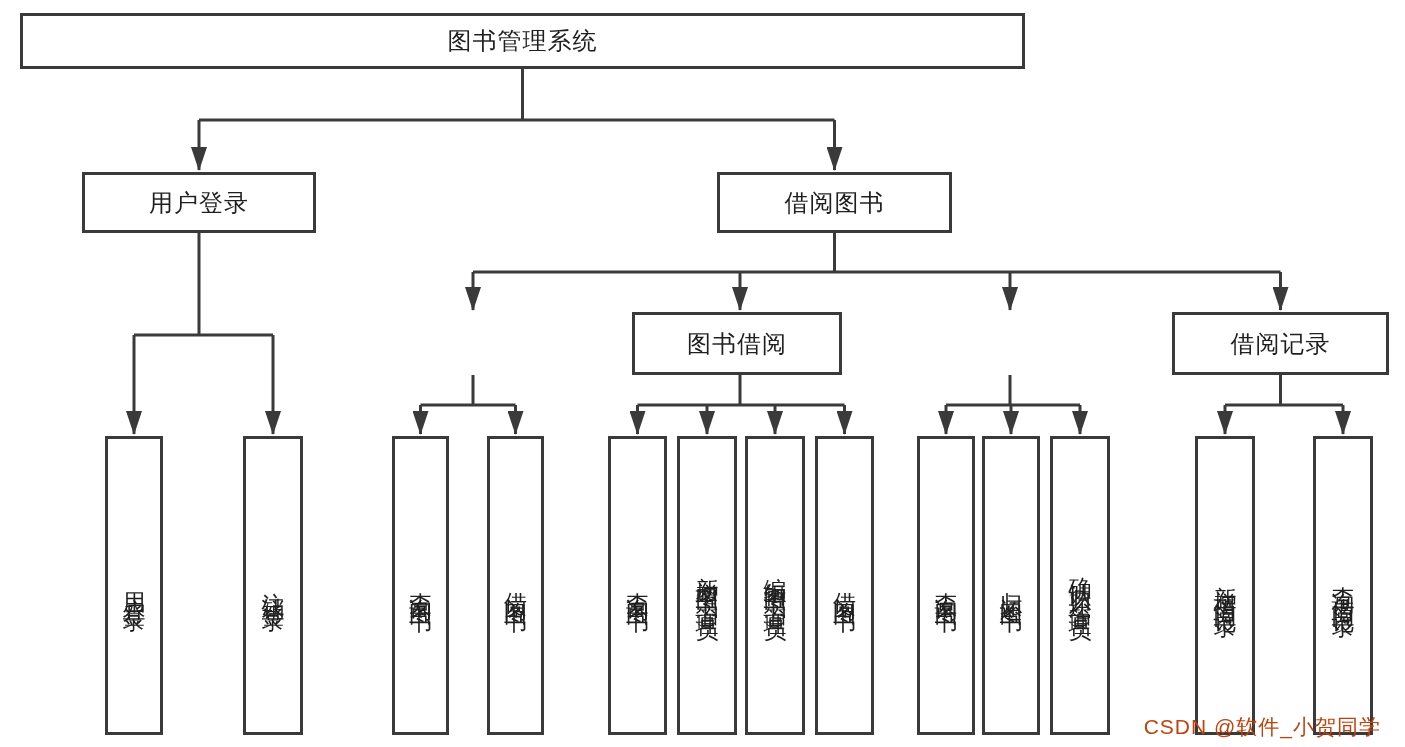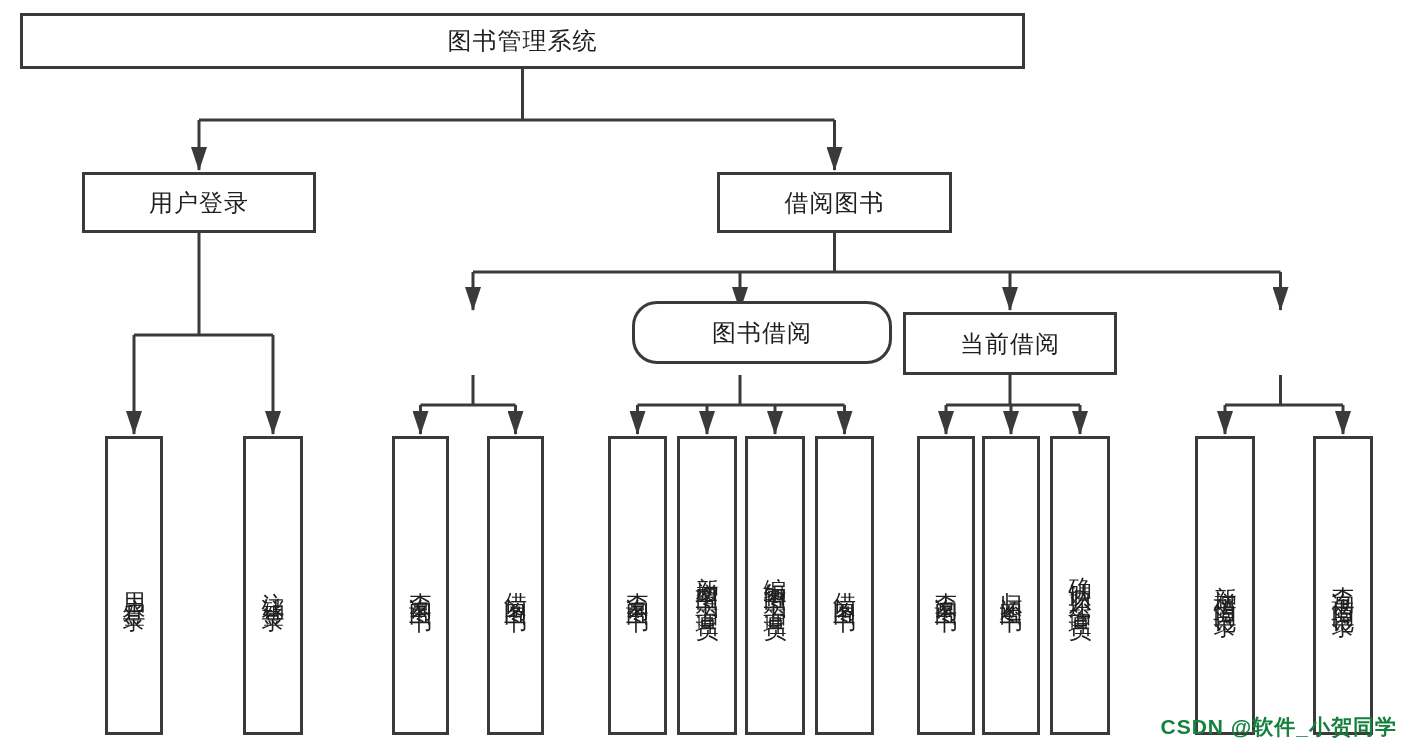--- a/index.html
+++ b/index.html
@@ -46,28 +46,27 @@
   .vnode {
     writing-mode: vertical-rl;
     text-orientation: mixed;
     letter-spacing: 6px;
     font-size: 23px;
     line-height: 1;
     padding: 4px 0;
   }
   .watermark {
     position: absolute;
-    right: 8px;
+    right: 24px;
     bottom: 6px;
     font-size: 21px;
-    color: #15803d;
+    color: #c2410c;
     letter-spacing: 1px;
     z-index: 10;
     white-space: nowrap;
-    font-weight: bold;
   }
 </style>
 </head>
 <body>
 
 <div class="canvas">
 
   <svg class="connectors" viewBox="0 0 1405 747" xmlns="http://www.w3.org/2000/svg">
     <defs>
       <marker id="arw" viewBox="0 0 24 16" refX="23" refY="8" markerWidth="24" markerHeight="16" markerUnits="userSpaceOnUse" orient="auto">
@@ -107,22 +106,22 @@
     <path class="ln" d="M1280.5,375 V405 M1225,405 H1343"></path>
     <path class="ln arrow" d="M1225,405 V434"></path>
     <path class="ln arrow" d="M1343,405 V434"></path>
   </svg>
 
   <div class="node" style="left:20px; top:13px; width:1005px; height:56px;">图书管理系统</div>
 
   <div class="node" style="left:82px; top:172px; width:234px; height:61px;">用户登录</div>
   <div class="node" style="left:717px; top:172px; width:235px; height:61px;">借阅图书</div>
 
-  <div class="node" style="left:632px; top:301px; width:260px; height:63px;border-radius:25px;">图书借阅</div>
-  <div class="node" style="left:903px; top:312px; width:214px; height:63px;">当前借阅</div>
+  <div class="node" style="left:632px; top:312px; width:210px; height:63px;">图书借阅</div>
+  <div class="node" style="left:1172px; top:312px; width:217px; height:63px;">借阅记录</div>
 
   <div class="node vnode" style="left:105px; top:436px; width:58px; height:299px;">用户登录</div>
   <div class="node vnode" style="left:243px; top:436px; width:60px; height:299px;">注销登录</div>
 
   <div class="node vnode" style="left:392px; top:436px; width:57px; height:299px;">查询图书</div>
   <div class="node vnode" style="left:487px; top:436px; width:57px; height:299px;">借阅图书</div>
 
   <div class="node vnode" style="left:608px; top:436px; width:59px; height:299px;">查询图书</div>
   <div class="node vnode" style="left:677px; top:436px; width:60px; height:299px;">新增图书（管理员）</div>
   <div class="node vnode" style="left:745px; top:436px; width:60px; height:299px;">编辑图书（管理员）</div>

